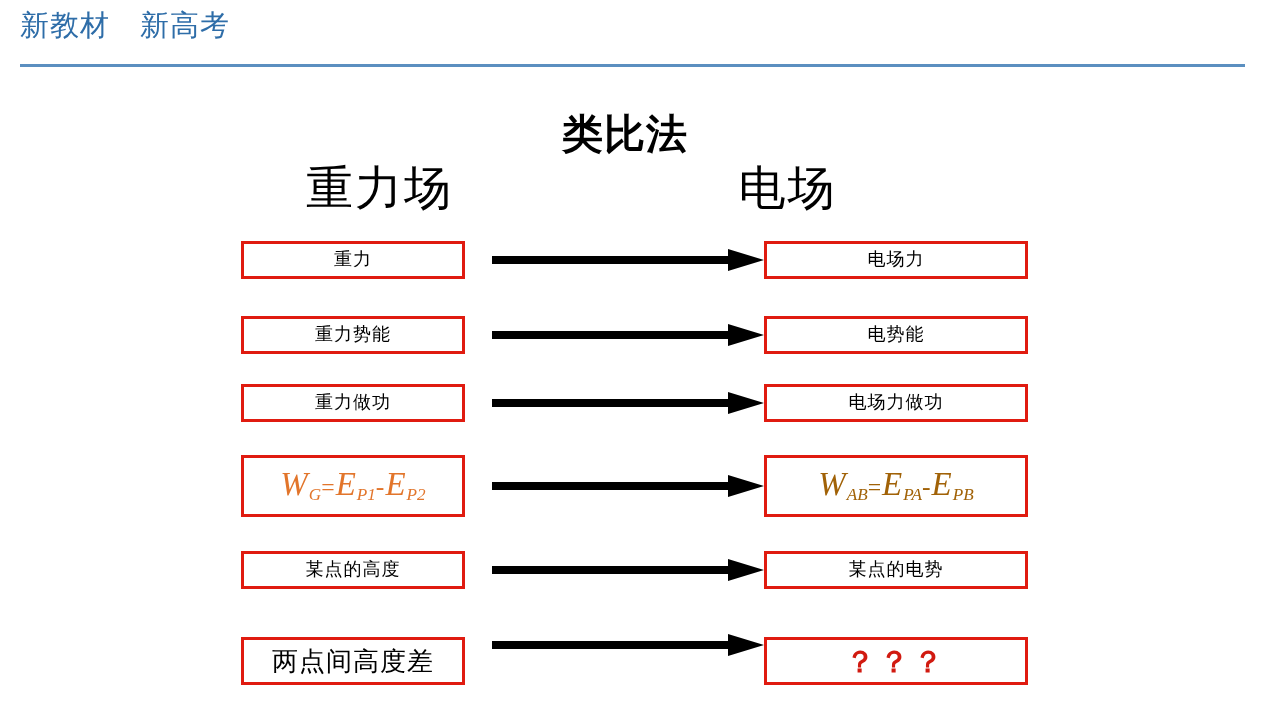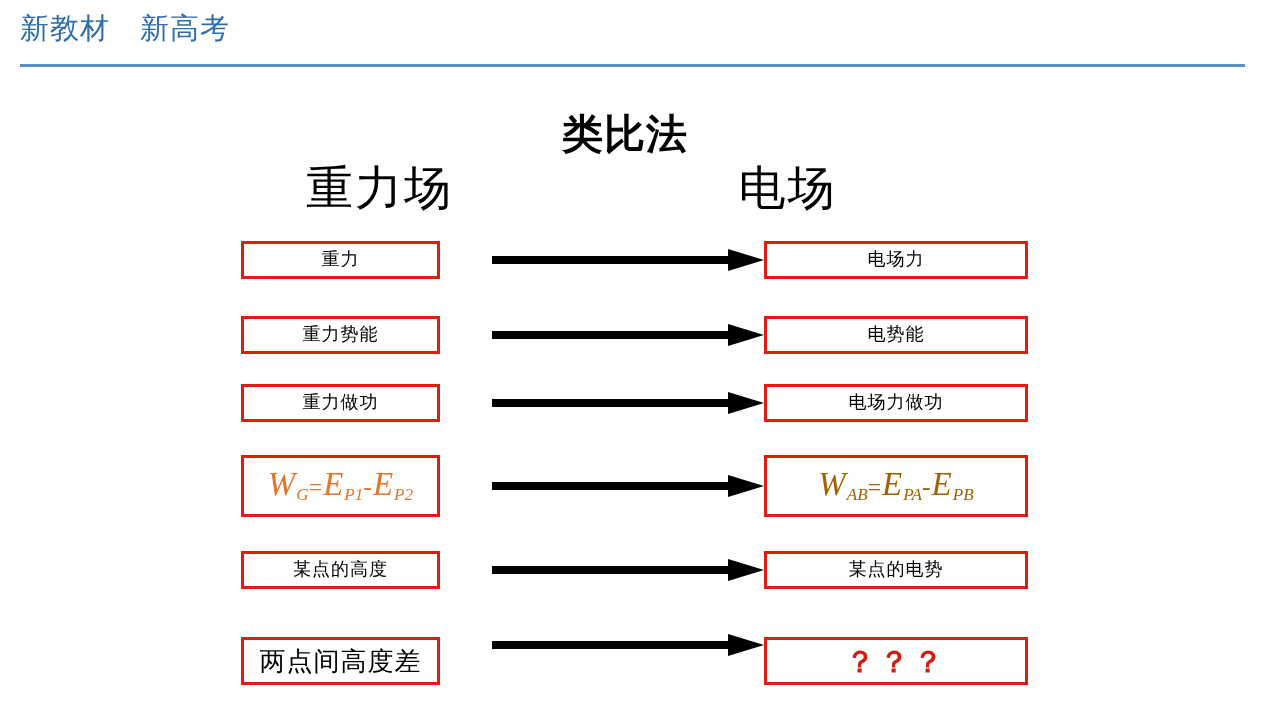--- a/index.html
+++ b/index.html
@@ -21,21 +21,21 @@
     position: absolute;
     left: 0;
     top: 0;
     width: 1280px;
     height: 72px;
   }
   .header-title {
     position: absolute;
     left: 20px;
     top: 8px;
-    font-family: Liberation Serif, serif;
+    font-family: Liberation Mono, monospace;
     font-size: 29px;
     line-height: 40px;
     color: #2E6DA8;
     letter-spacing: 1px;
     white-space: pre;
   }
   .header-rule {
     position: absolute;
     left: 20px;
     top: 64px;
@@ -100,21 +100,21 @@
     background: #ffffff;
     display: flex;
     align-items: center;
     justify-content: center;
     text-align: center;
     color: #000000;
     font-size: 18px;
     line-height: 1.1;
     letter-spacing: 1px;
   }
-  .box.left  { left: 0;    width: 199px; }
+  .box.left  { left: 0;    width: 224px; }
   .box.right { left: 523px; width: 264px; }
 
   .row.r1 .box, .row.r2 .box, .row.r3 .box, .row.r5 .box { height: 38px; top: 0; }
   .row.r4 .box { height: 62px; top: 0; }
   .row.r6 .box { height: 48px; top: 16px; }
 
   .row.r1 { top: 241px; }
   .row.r2 { top: 316px; }
   .row.r3 { top: 384px; }
   .row.r4 { top: 455px; }

